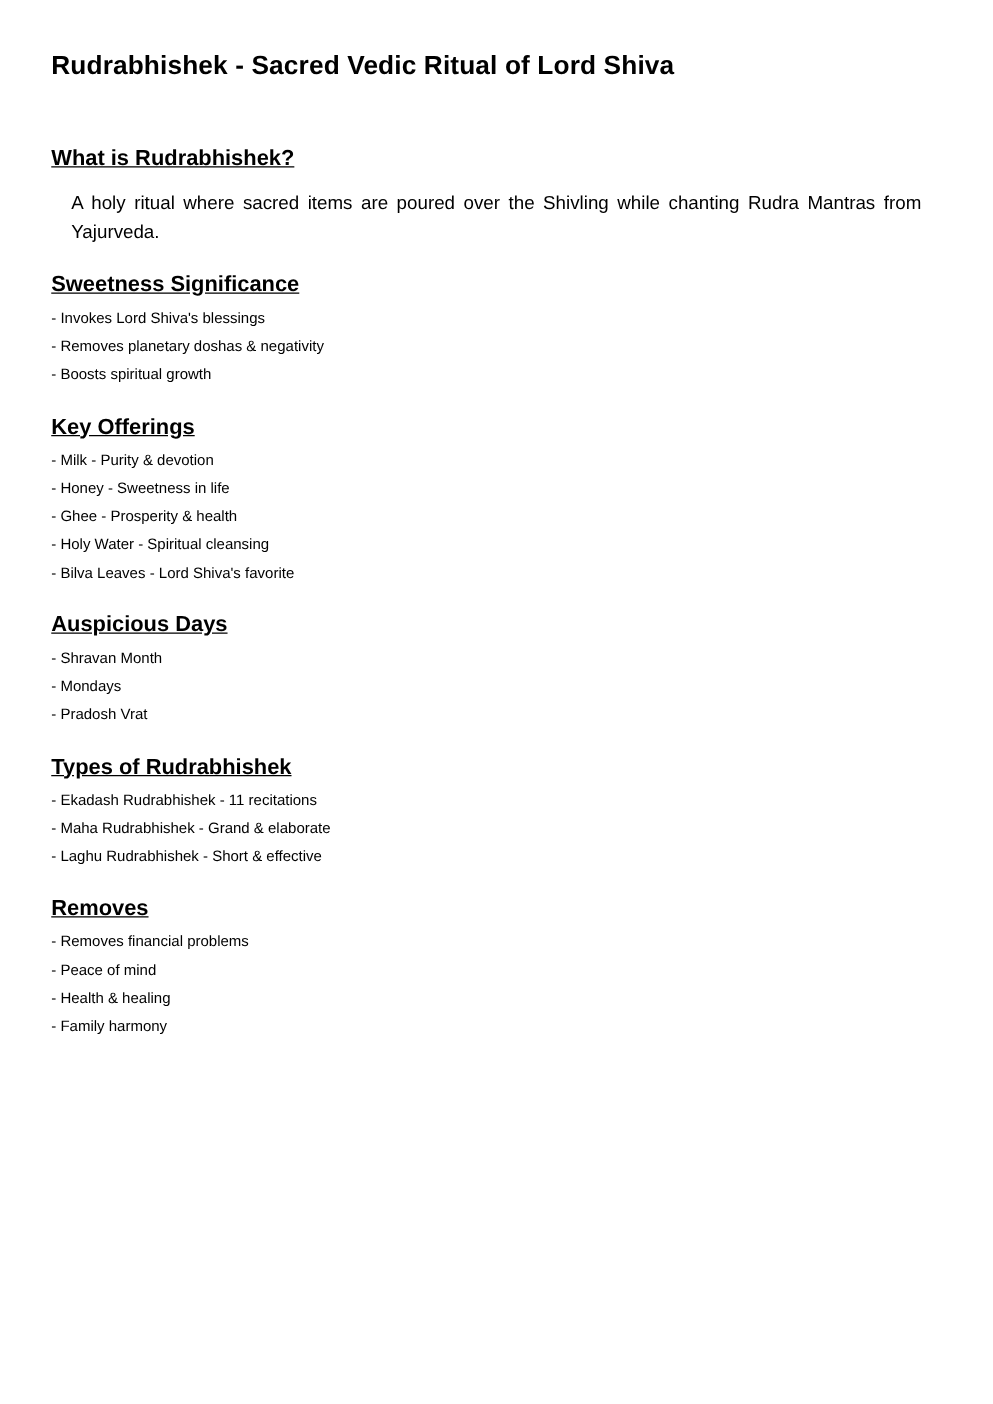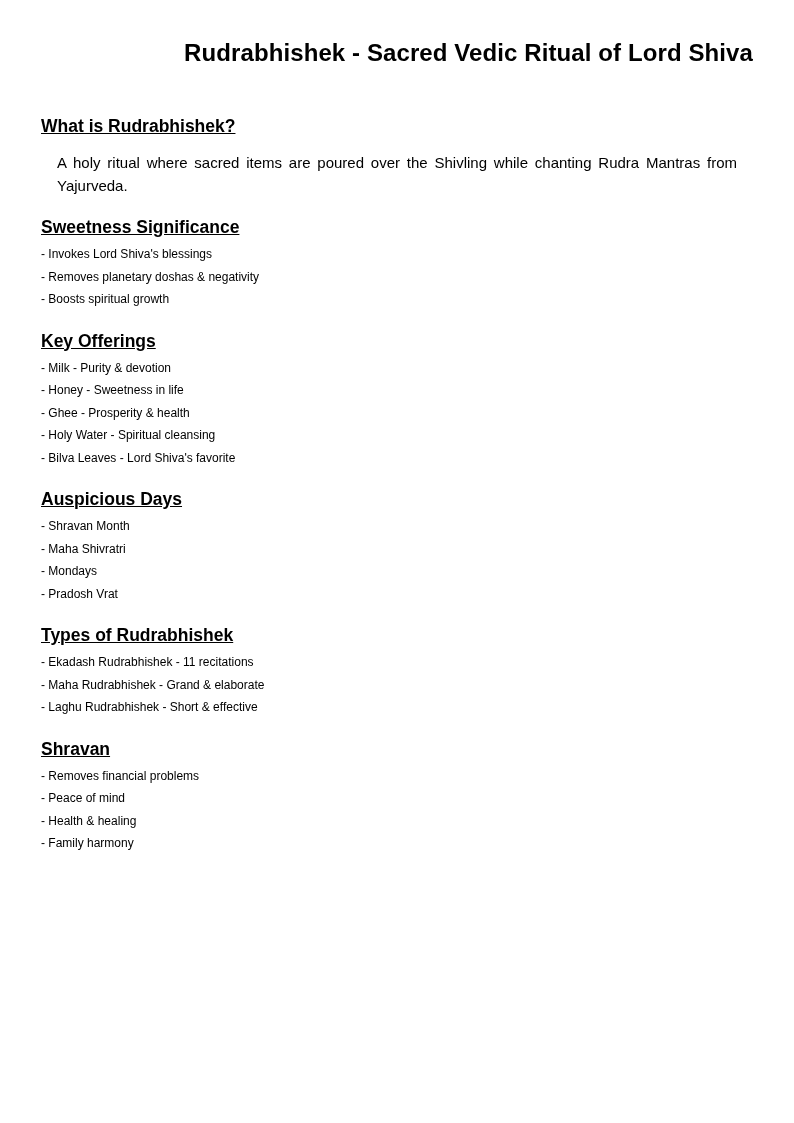--- a/index.html
+++ b/index.html
@@ -14,24 +14,24 @@
     margin: 0 auto;
     background: #ffffff;
     box-sizing: border-box;
     padding: 41px 41px 0 41px;
     font-family: "Liberation Sans", sans-serif;
     color: #000000;
     overflow: hidden;
   }
   .doc-title {
     margin: 0;
-    font-size: 24px;
+    font-size: 21px;
     line-height: 24px;
     font-weight: 700;
-    text-align: right;
+    text-align: left;
     letter-spacing: 0.1px;
   }
   .section-heading {
     margin: 20px 0 6px 0;
     font-size: 17.5px;
     line-height: 20px;
     font-weight: 700;
     text-decoration: underline;
   }
   .section-heading.first {
@@ -82,37 +82,36 @@
       <div class="list-item">- Ghee - Prosperity &amp; health</div>
       <div class="list-item">- Holy Water - Spiritual cleansing</div>
       <div class="list-item">- Bilva Leaves - Lord Shiva's favorite</div>
     </div>
   </section>
 
   <section>
     <h2 class="section-heading">Auspicious Days</h2>
     <div class="item-list">
       <div class="list-item">- Shravan Month</div>
-      <div class="list-item">- Maha Shivratri</div>
       <div class="list-item">- Mondays</div>
       <div class="list-item">- Pradosh Vrat</div>
     </div>
   </section>
 
   <section>
     <h2 class="section-heading">Types of Rudrabhishek</h2>
     <div class="item-list">
       <div class="list-item">- Ekadash Rudrabhishek - 11 recitations</div>
       <div class="list-item">- Maha Rudrabhishek - Grand &amp; elaborate</div>
       <div class="list-item">- Laghu Rudrabhishek - Short &amp; effective</div>
     </div>
   </section>
 
   <section>
-    <h2 class="section-heading">Shravan</h2>
+    <h2 class="section-heading">Removes</h2>
     <div class="item-list">
       <div class="list-item">- Removes financial problems</div>
       <div class="list-item">- Peace of mind</div>
       <div class="list-item">- Health &amp; healing</div>
       <div class="list-item">- Family harmony</div>
     </div>
   </section>
 
 </div>
 

